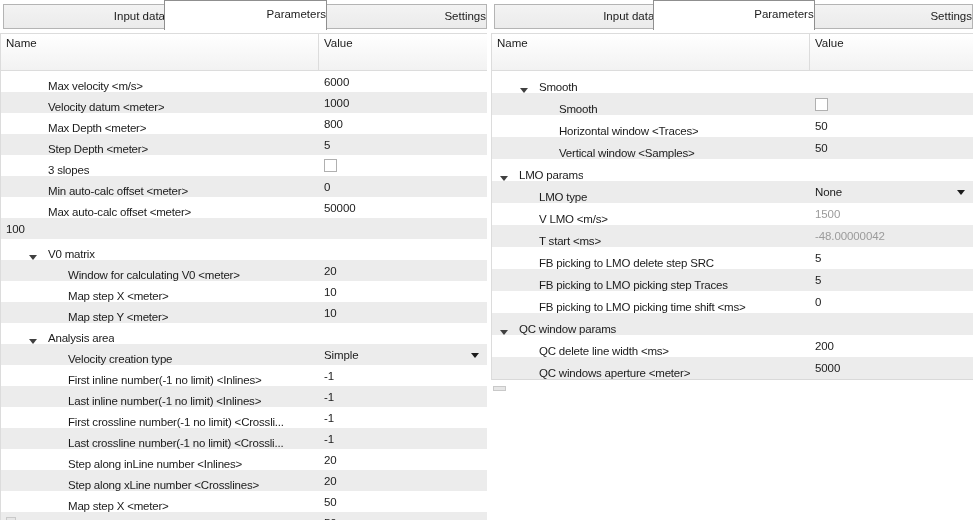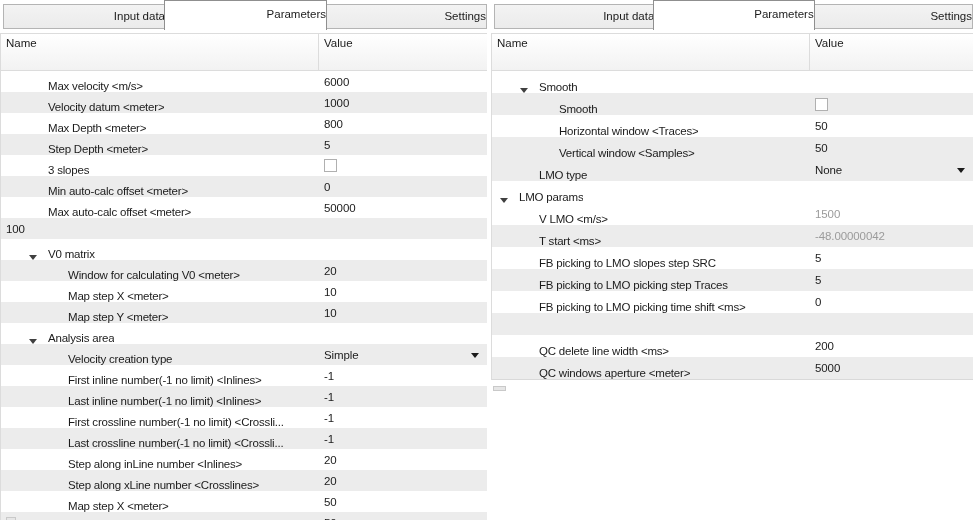--- a/index.html
+++ b/index.html
@@ -395,104 +395,111 @@
               <span class="indent" style="width: 48px;"></span>
               <span class="twisty blank">
                 <i></i>
               </span>
               <span class="label">Vertical window &lt;Samples&gt;</span>
             </div>
             <div class="valcell">
               <span class="val">50</span>
             </div>
           </div>
+          <div class="row">
+            <div class="namecell">
+              <span class="indent" style="width: 8px;"></span>
+              <span class="twisty">
+                <i></i>
+              </span>
+              <span class="label">LMO params</span>
+            </div>
+            <div class="valcell"></div>
+          </div>
           <div class="row alt">
             <div class="namecell">
               <span class="indent" style="width: 28px;"></span>
               <span class="twisty blank">
                 <i></i>
               </span>
               <span class="label">LMO type</span>
             </div>
             <div class="valcell">
               <span class="val">None</span>
               <span class="dd-arrow"></span>
             </div>
           </div>
           <div class="row">
             <div class="namecell">
+              <span class="indent" style="width: 28px;"></span>
+              <span class="twisty blank">
+                <i></i>
+              </span>
+              <span class="label">V LMO &lt;m/s&gt;</span>
+            </div>
+            <div class="valcell">
+              <span class="val muted">1500</span>
+            </div>
+          </div>
+          <div class="row alt">
+            <div class="namecell">
+              <span class="indent" style="width: 28px;"></span>
+              <span class="twisty blank">
+                <i></i>
+              </span>
+              <span class="label">T start &lt;ms&gt;</span>
+            </div>
+            <div class="valcell">
+              <span class="val muted">-48.00000042</span>
+            </div>
+          </div>
+          <div class="row">
+            <div class="namecell">
+              <span class="indent" style="width: 28px;"></span>
+              <span class="twisty blank">
+                <i></i>
+              </span>
+              <span class="label">FB picking to LMO delete step SRC</span>
+            </div>
+            <div class="valcell">
+              <span class="val">5</span>
+            </div>
+          </div>
+          <div class="row alt">
+            <div class="namecell">
+              <span class="indent" style="width: 28px;"></span>
+              <span class="twisty blank">
+                <i></i>
+              </span>
+              <span class="label">FB picking to LMO picking step Traces</span>
+            </div>
+            <div class="valcell">
+              <span class="val">5</span>
+            </div>
+          </div>
+          <div class="row">
+            <div class="namecell">
+              <span class="indent" style="width: 28px;"></span>
+              <span class="twisty blank">
+                <i></i>
+              </span>
+              <span class="label">FB picking to LMO picking time shift &lt;ms&gt;</span>
+            </div>
+            <div class="valcell">
+              <span class="val">0</span>
+            </div>
+          </div>
+          <div class="row alt">
+            <div class="namecell">
               <span class="indent" style="width: 8px;"></span>
               <span class="twisty">
                 <i></i>
               </span>
-              <span class="label">LMO params</span>
-            </div>
-            <div class="valcell"></div>
-          </div>
-          <div class="row">
-            <div class="namecell">
-              <span class="indent" style="width: 28px;"></span>
-              <span class="twisty blank">
-                <i></i>
-              </span>
-              <span class="label">V LMO &lt;m/s&gt;</span>
-            </div>
-            <div class="valcell">
-              <span class="val muted">1500</span>
-            </div>
-          </div>
-          <div class="row alt">
-            <div class="namecell">
-              <span class="indent" style="width: 28px;"></span>
-              <span class="twisty blank">
-                <i></i>
-              </span>
-              <span class="label">T start &lt;ms&gt;</span>
-            </div>
-            <div class="valcell">
-              <span class="val muted">-48.00000042</span>
-            </div>
-          </div>
-          <div class="row">
-            <div class="namecell">
-              <span class="indent" style="width: 28px;"></span>
-              <span class="twisty blank">
-                <i></i>
-              </span>
-              <span class="label">FB picking to LMO slopes step SRC</span>
-            </div>
-            <div class="valcell">
-              <span class="val">5</span>
-            </div>
-          </div>
-          <div class="row alt">
-            <div class="namecell">
-              <span class="indent" style="width: 28px;"></span>
-              <span class="twisty blank">
-                <i></i>
-              </span>
-              <span class="label">FB picking to LMO picking step Traces</span>
-            </div>
-            <div class="valcell">
-              <span class="val">5</span>
-            </div>
-          </div>
-          <div class="row">
-            <div class="namecell">
-              <span class="indent" style="width: 28px;"></span>
-              <span class="twisty blank">
-                <i></i>
-              </span>
-              <span class="label">FB picking to LMO picking time shift &lt;ms&gt;</span>
-            </div>
-            <div class="valcell">
-              <span class="val">0</span>
-            </div>
-          </div>
-          <div class="row alt">
+              <span class="label">QC window params</span>
+            </div>
             <div class="valcell"></div>
           </div>
           <div class="row">
             <div class="namecell">
               <span class="indent" style="width: 28px;"></span>
               <span class="twisty blank">
                 <i></i>
               </span>
               <span class="label">QC delete line width &lt;ms&gt;</span>
             </div>

